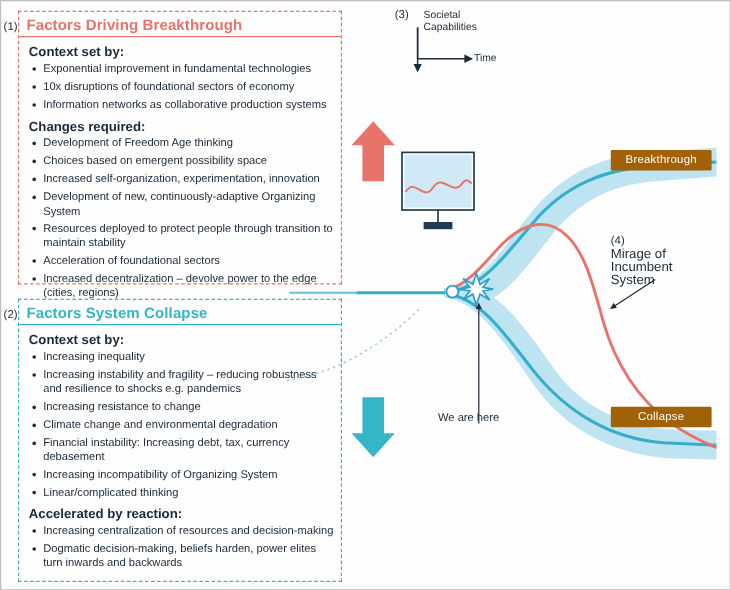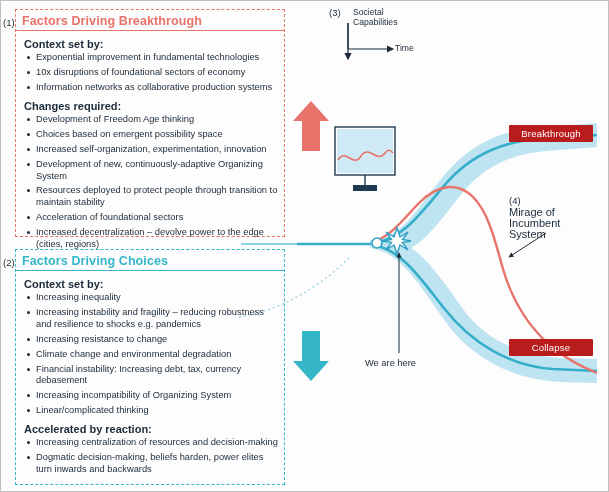--- a/index.html
+++ b/index.html
@@ -90,21 +90,21 @@
     border-radius: 50%;
   }
   .marker {
     position: absolute;
     font-size: 9.5px;
     color: #1b2a38;
   }
   .label-box {
     position: absolute;
     box-sizing: border-box;
-    background: #b91c1c;
+    background: #a16207;
     color: #ffffff;
     font-size: 9.5px;
     text-align: center;
     padding: 3px 7px;
     border-radius: 1px;
     letter-spacing: 0.2px;
   }
   .plain-label {
     position: absolute;
     font-size: 9.3px;
@@ -227,21 +227,21 @@
       <li>Development of new, continuously-adaptive Organizing System</li>
       <li>Resources deployed to protect people through transition to maintain stability</li>
       <li>Acceleration of foundational sectors</li>
       <li>Increased decentralization – devolve power to the edge (cities, regions)</li>
     </ul>
   </div>
 
   <div class="marker" style="left:2px; top:256px;">(2)</div>
 
   <div class="panel panel-collapse">
-    <div class="panel-title title-collapse">Factors Driving Choices</div>
+    <div class="panel-title title-collapse">Factors System Collapse</div>
     <div class="title-underline-teal"></div>
     <div class="sub-head">Context set by:</div>
     <ul class="bullets">
       <li>Increasing inequality</li>
       <li>Increasing instability and fragility – reducing robustness and resilience to shocks e.g. pandemics</li>
       <li>Increasing resistance to change</li>
       <li>Climate change and environmental degradation</li>
       <li>Financial instability: Increasing debt, tax, currency debasement</li>
       <li>Increasing incompatibility of Organizing System</li>
       <li>Linear/complicated thinking</li>
@@ -263,15 +263,15 @@
   <div class="label-box" style="left:508px; top:124px; width:84px;">Breakthrough</div>
   <div class="label-box" style="left:508px; top:338px; width:84px;">Collapse</div>
 
   <div class="marker" style="left:508px; top:194px;">(4)</div>
   <div class="mirage-label" style="left:508px; top:206px; width:80px;">
     <span>Mirage of</span><br>
     <span>Incumbent</span><br>
     <span>System</span>
   </div>
 
-  <div class="plain-label" style="left:364px; top:357px;">We are here</div>
+  <div class="plain-label" style="left:364px; top:342px;">We are here</div>
 
 </div>
 
 </body></html>

